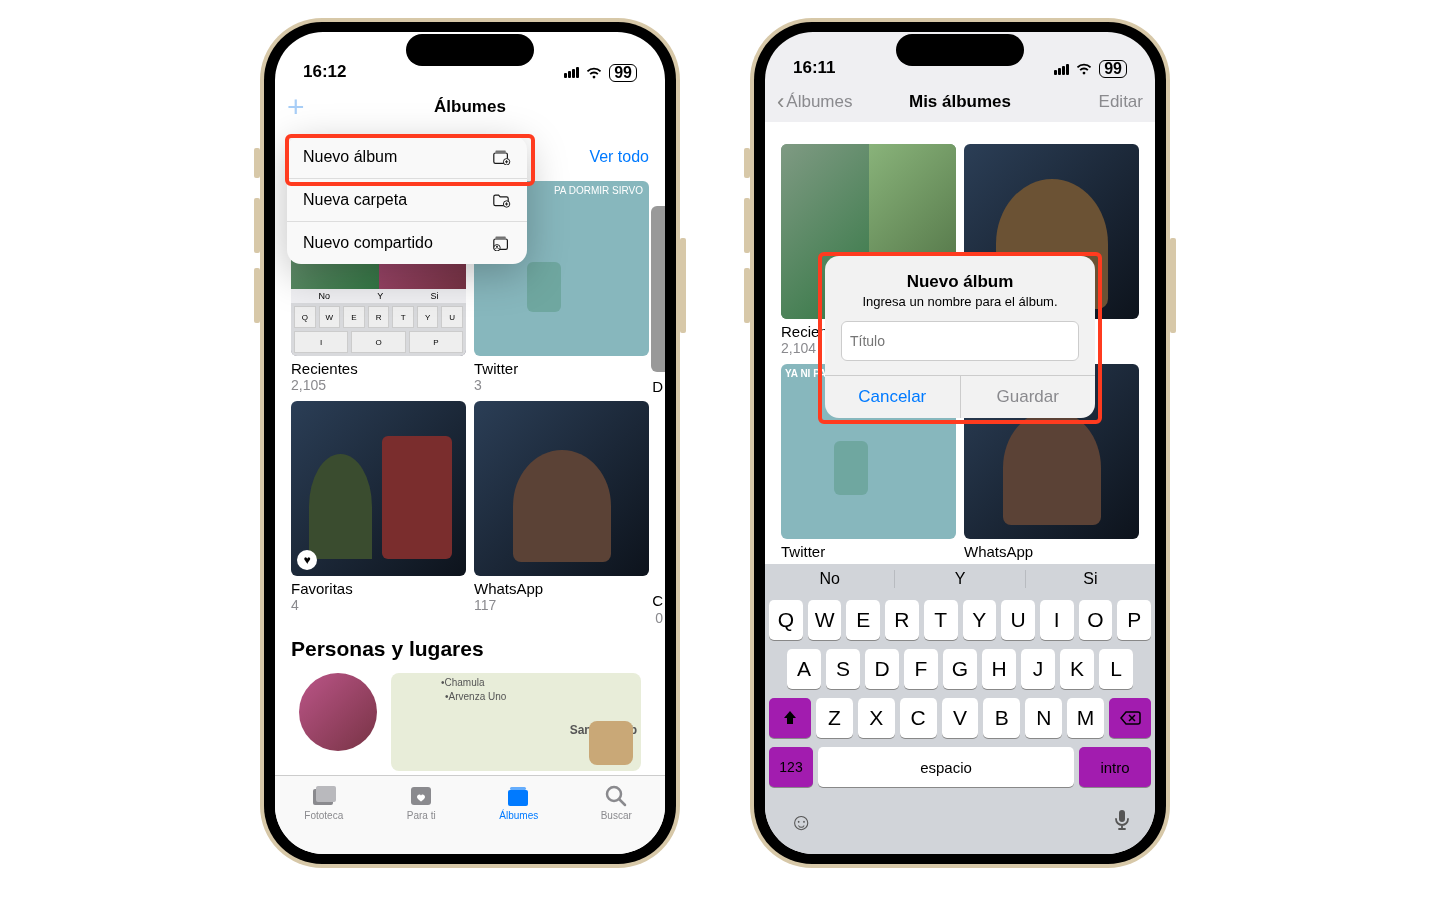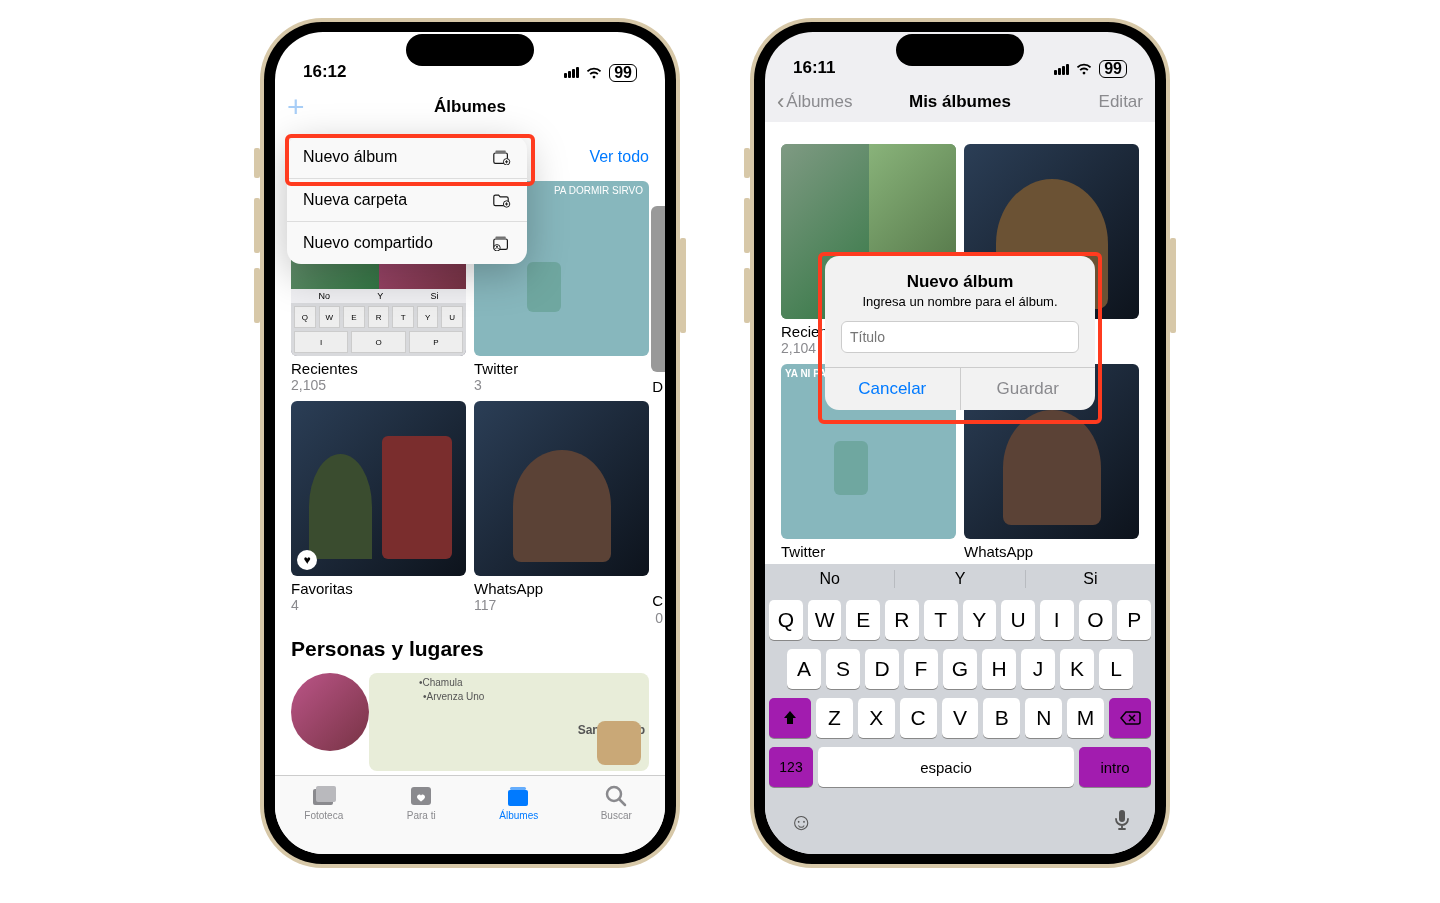--- a/index.html
+++ b/index.html
@@ -40,34 +40,34 @@
   .alb-name{font-size:15px;margin-top:4px;color:#000}
   .alb-count{font-size:14px;color:#8a8a8e}
   .heart{position:absolute;bottom:6px;left:6px;width:20px;height:20px;background:#fff;border-radius:50%;display:flex;align-items:center;justify-content:center;font-size:12px}
   
   .popup{position:absolute;left:12px;top:104px;width:240px;background:#f9f9f9;border-radius:14px;box-shadow:0 10px 40px rgba(0,0,0,.25);z-index:30;overflow:hidden}
   .pop-item{display:flex;align-items:center;justify-content:space-between;padding:12px 16px;font-size:16px;border-bottom:.5px solid #ddd}
   .pop-item:last-child{border-bottom:none}
   .pop-item .ic{width:20px;height:16px;opacity:.9}
   .highlight-box{position:absolute;border:4px solid #ff3b1f;border-radius:6px;pointer-events:none;z-index:40}
   
-  .persons-row{display:flex;padding:4px 16px;}
+  .persons-row{display:flex;padding:4px 24px;gap:14px}
   .circle{width:78px;height:78px;border-radius:50%;background:#777}
   .map{flex:1;height:90px;background:#e8edd9;border-radius:8px;position:relative;overflow:hidden;font-size:11px;color:#555;padding:4px}
   
   .tabbar{margin-top:auto;height:78px;border-top:.5px solid #ccc;display:flex;background:#f9f9f9}
   .tab{flex:1;display:flex;flex-direction:column;align-items:center;justify-content:flex-start;padding-top:8px;gap:2px;color:#8a8a8e;font-size:10px}
   .tab.active{color:#007aff}
   .tab .ticon{font-size:22px;height:24px;display:flex;align-items:center}
   
   .screen2-content{flex:1;position:relative;background:#fff}
   .alert{position:absolute;left:50%;top:134px;transform:translateX(-50%);width:270px;background:#f2f2f2;border-radius:14px;z-index:30;text-align:center;overflow:hidden}
   .alert h3{margin:16px 0 2px;font-size:17px}
   .alert .sub{font-size:13px;color:#000;margin-bottom:12px}
-  .alert input{width:238px;height:32px;border:1px solid #ccc;border-radius:6px;padding:0 8px;font-size:14px;background:#fff;box-sizing:border-box}
+  .alert input{width:238px;height:40px;border:1px solid #ccc;border-radius:6px;padding:0 8px;font-size:14px;background:#fff;box-sizing:border-box}
   .alert .btns{display:flex;border-top:.5px solid #ccc;margin-top:14px}
   .alert .btns div{flex:1;padding:11px 0;font-size:17px}
   .alert .btns .cancel{color:#007aff;border-right:.5px solid #ccc;font-weight:400}
   .alert .btns .save{color:#8a8a8e}
   
   .kb{background:#d1d4d9;padding:6px 4px 4px}
   .sugg{display:flex;background:#d1d4d9;padding:6px 0}
   .sugg div{flex:1;text-align:center;font-size:16px;color:#000;border-right:1px solid #b8bbc0}
   .sugg div:last-child{border-right:none}
   .krow{display:flex;gap:5px;justify-content:center;margin-bottom:9px}

